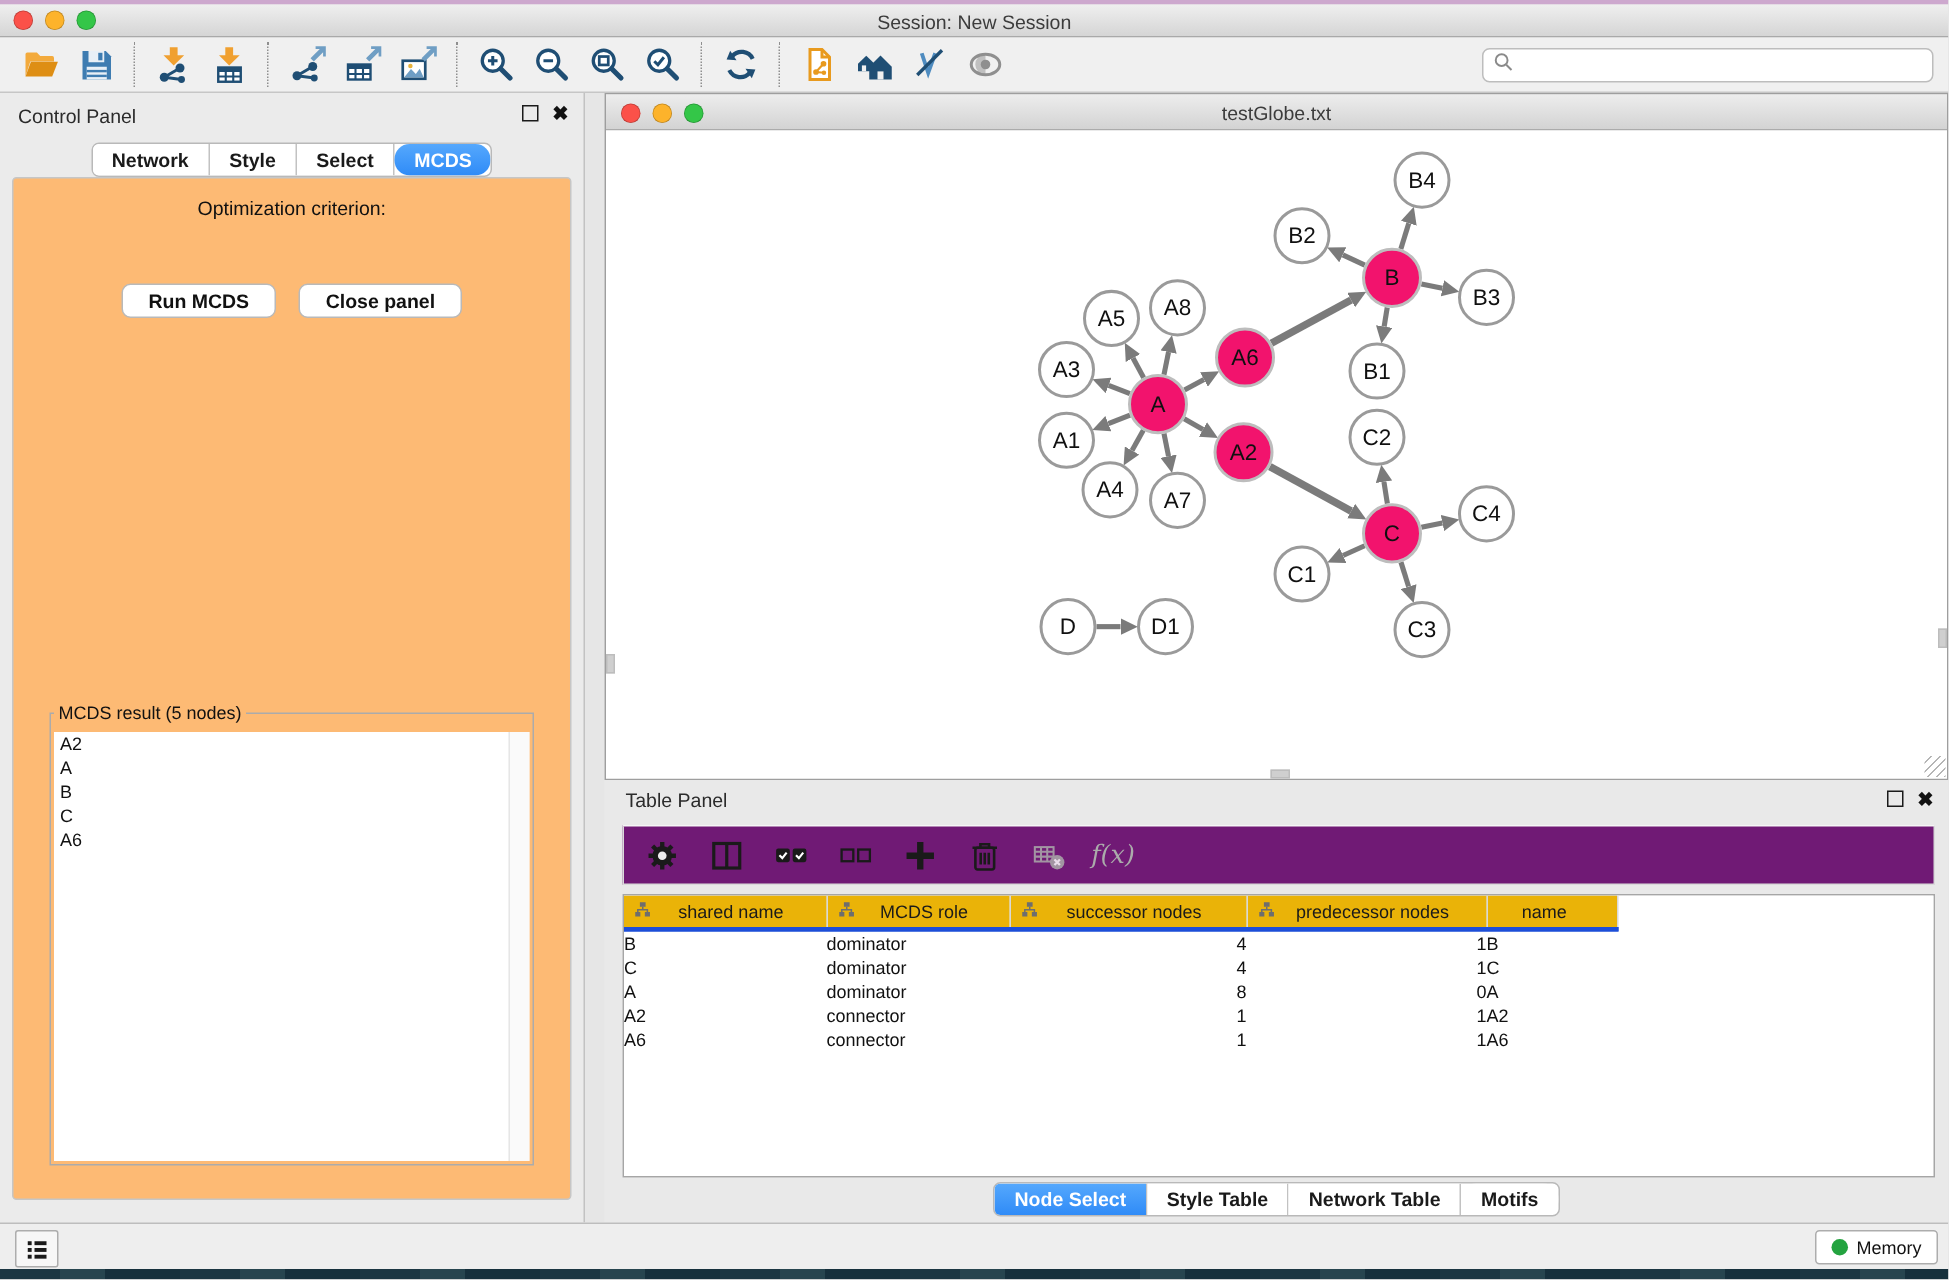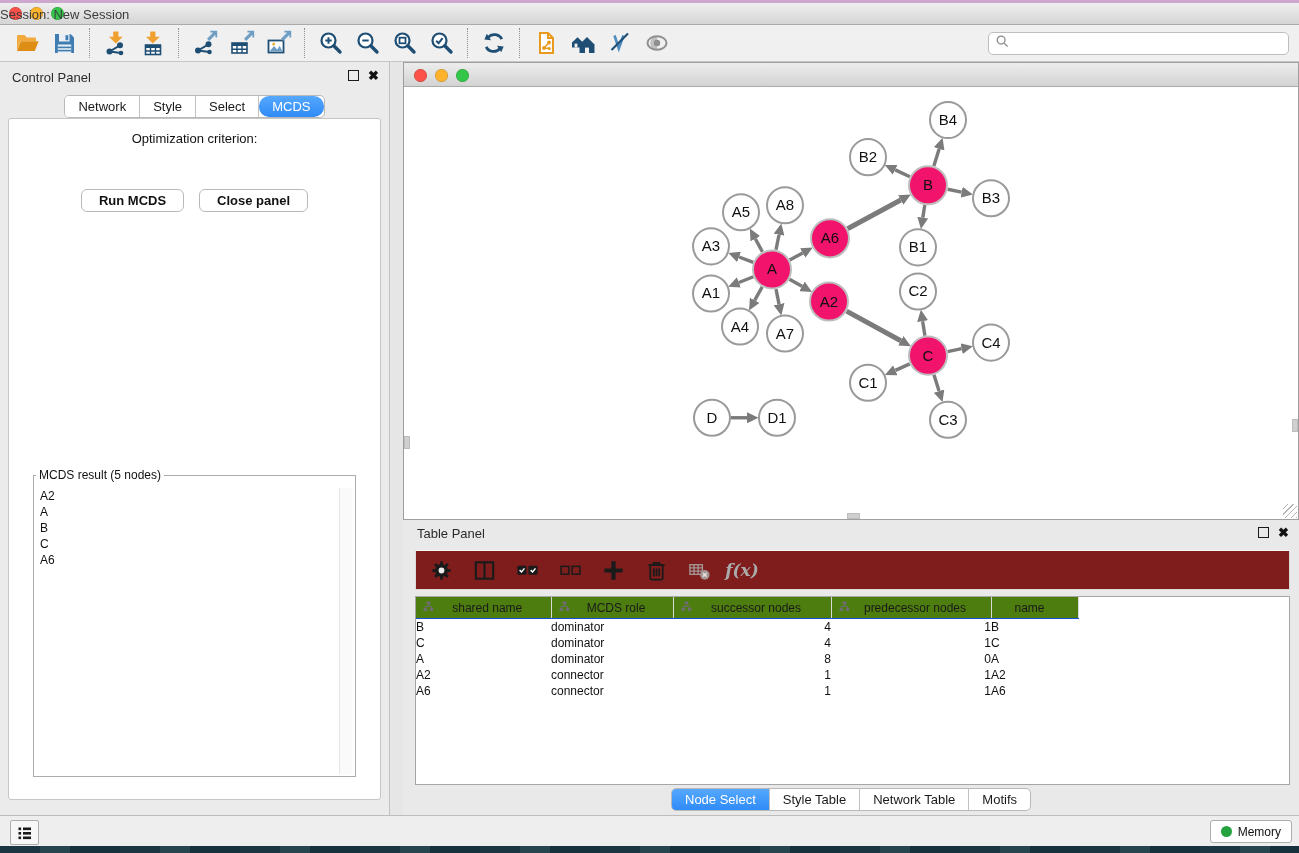--- a/index.html
+++ b/index.html
@@ -4,42 +4,42 @@
 <style>
   html,body{margin:0;padding:0;background:#E6E6E6;}
   body{font-family:"Liberation Sans",sans-serif;font-size:13px;color:#1A1A1A;}
   .app{position:relative;width:1299px;height:853px;overflow:hidden;background:#E6E6E6;}
 
   
   .top-strip{position:absolute;left:0;top:0;width:100%;height:3px;background:#CDA8CE;}
   .titlebar{position:absolute;left:0;top:3px;width:100%;height:22px;background:linear-gradient(#EFEFEF,#D5D5D5);border-bottom:1px solid #A9A9A9;box-sizing:border-box;}
   .lights{position:absolute;left:9px;top:4px;display:flex;gap:8px;}
   .light{width:13px;height:13px;border-radius:50%;box-shadow:inset 0 0 0 .5px rgba(0,0,0,.25);}
-  .titlebar-title{position:absolute;left:0;right:0;top:4px;font-size:13px;color:#3C3C3C;}
+  .titlebar-title{position:absolute;left:0;right:0;top:4px;text-align:center;font-size:13px;color:#3C3C3C;}
 
   .toolbar{position:absolute;left:0;top:25px;width:100%;height:37px;background:#F0F0F0;border-bottom:1px solid #C6C6C6;display:flex;align-items:center;padding-left:8px;box-sizing:border-box;}
   .tbtn{width:37px;height:32px;display:flex;align-items:center;justify-content:center;flex:0 0 auto;}
   .tsep{width:0;height:30px;border-left:1px dotted #8F8F8F;margin:0 7px;flex:0 0 auto;}
   .searchbox{margin-left:auto;margin-right:10px;width:293px;height:21px;background:#FFF;border:1px solid #BDBDBD;border-radius:5px;display:flex;align-items:center;padding-left:6px;gap:4px;}
   .searchbox input{border:none;outline:none;background:transparent;flex:1;font-size:12px;font-family:"Liberation Sans",sans-serif;}
 
   
-  .seg-tabs{display:inline-flex;border:1px solid #B9B9B9;border-radius:5px;overflow:hidden;background:#FFF;height:21px;}
+  .seg-tabs{display:inline-flex;border:1px solid #B9B9B9;border-radius:5px;overflow:hidden;background:#FFF;height:21px;font-weight:bold;}
   .seg-tab{padding:2px 13px;font-size:13px;line-height:17px;background:#FFF;color:#1A1A1A;border-right:1px solid #C2C2C2;cursor:default;white-space:nowrap;}
   .seg-tab:last-child{border-right:none;border-radius:10px;}
   .seg-tab.active{background:linear-gradient(#55A8FD,#2F8BF7);color:#FFF;}
 
   
   .control-panel{position:absolute;left:0;top:62px;width:390px;height:753px;background:#EBEBEB;border-right:1px solid #C2C2C2;box-sizing:border-box;}
   .panel-title{position:absolute;left:12px;top:8px;font-size:13px;color:#2B2B2B;}
   .panel-ctls{position:absolute;right:10px;top:8px;display:flex;gap:9px;align-items:center;}
   .float-ic{width:9px;height:9px;border:1.6px solid #1A1A1A;display:inline-block;}
   .close-ic{font-size:13px;font-weight:bold;color:#111;line-height:11px;}
   .cp-tabs{position:absolute;left:0;top:33px;width:100%;text-align:center;}
-  .cp-content{position:absolute;left:8px;right:8px;top:56px;bottom:15px;background:#ffffff;border:1px solid #C6C6C6;border-radius:3px;}
+  .cp-content{position:absolute;left:8px;right:8px;top:56px;bottom:15px;background:#fdba74;border:1px solid #C6C6C6;border-radius:3px;}
   .opt-label{position:absolute;left:0;right:0;top:12px;text-align:center;font-size:13px;color:#111;}
   .combo{position:absolute;left:35px;right:28px;top:34px;height:24px;background:#FFF;border:1px solid #B5B5B5;border-radius:4px;box-sizing:border-box;}
   .combo-text{position:absolute;left:9px;top:4px;font-size:13px;color:#111;white-space:nowrap;}
   .combo-step{position:absolute;right:1px;top:1px;bottom:1px;width:20px;background:linear-gradient(#5AABFE,#2E86F8);border-radius:3px;display:flex;align-items:center;justify-content:center;}
   .btn-row{position:absolute;left:0;right:0;top:70px;display:flex;justify-content:center;gap:15px;}
   .mac-btn{background:#FFF;border:1px solid #B9B9B9;border-radius:6px;padding:3px 17px;font-size:13px;font-family:"Liberation Sans",sans-serif;color:#111;font-weight:bold;}
   .result-fieldset{position:absolute;left:8px;right:8px;top:333px;bottom:6px;border:1px solid #ABABAB;margin:16px;padding:0;}
   .result-fieldset legend{font-size:12px;color:#111;margin-left:2px;padding:0 3px;}
   .result-list{position:absolute;left:2px;right:2px;top:6px;bottom:2px;background:#FFF;overflow:hidden;}
   .result-item{font-size:12px;line-height:16px;padding-left:4px;color:#111;}
@@ -49,26 +49,26 @@
   .net-window{position:absolute;left:403px;top:62px;width:896px;height:458px;border:1px solid #9E9E9E;box-sizing:border-box;background:#FFF;}
   .net-titlebar{position:absolute;left:0;top:0;width:100%;height:24px;background:linear-gradient(#EDEDED,#D3D3D3);border-bottom:1px solid #ABABAB;box-sizing:border-box;}
   .net-titlebar .lights{top:6px;left:10px;}
   .net-title{position:absolute;left:0;right:0;top:5px;text-align:center;font-size:13px;color:#3C3C3C;}
   .net-canvas{position:absolute;left:0;right:0;top:24px;bottom:0;background:#FFF;}
   .scroll-thumb{position:absolute;background:#CFCFCF;border:1px solid #BDBDBD;box-sizing:border-box;}
   .grip{position:absolute;right:1px;bottom:1px;width:14px;height:14px;background:repeating-linear-gradient(135deg,transparent 0 3px,#B5B5B5 3px 4px);}
 
   
   .table-panel{position:absolute;left:403px;top:520px;width:896px;height:295px;background:#E9E9E9;}
-  .tp-toolbar{position:absolute;left:12px;right:9px;top:30px;height:40px;background:#7f1d1d;border:1px solid #DADADA;border-top-color:#F6F6F6;box-sizing:border-box;display:flex;align-items:center;gap:17px;padding-left:12px;font-weight:bold;}
+  .tp-toolbar{position:absolute;left:12px;right:9px;top:30px;height:40px;background:#701a75;border:1px solid #DADADA;border-top-color:#F6F6F6;box-sizing:border-box;display:flex;align-items:center;gap:17px;padding-left:12px;}
   .tp-ic{width:26px;height:26px;display:flex;align-items:center;justify-content:center;}
   .fx{font-family:"DejaVu Serif",serif;font-style:italic;font-size:17px;color:#ABABAB;}
   .tbl-wrap{position:absolute;left:12px;right:9px;top:76px;bottom:30px;background:#FFF;border:1px solid #A6A6A6;overflow:hidden;}
   table.data{border-collapse:collapse;table-layout:fixed;width:100%;}
-  table.data th{height:21px;background:#4d7c0f;border-bottom:1px solid #1d4ed8;font-weight:normal;font-size:12px;padding:0;}
+  table.data th{height:21px;background:#eab308;border-bottom:3px solid #1d4ed8;font-weight:normal;font-size:12px;padding:0;}
   table.data th + th{border-left:1px solid #D8D8D8;}
   .th-inner{display:flex;align-items:center;height:21px;}
   .th-inner svg{margin-left:7px;flex:0 0 auto;}
   .th-label{flex:1;text-align:center;padding-right:10px;}
   table.data td{height:16px;font-size:12px;padding:0;color:#111;line-height:16px;}
   td.c0{padding-left:10px;}
   td.c1{padding-left:10px;}
   td.c2,td.c3{text-align:right;padding-right:16px;}
   td.c4{padding-left:12px;}
   .tp-tabs{position:absolute;left:0;right:0;bottom:4px;text-align:center;}
@@ -283,20 +283,21 @@
     </div>
   </div>
 
   <div class="net-window">
     <div class="net-titlebar">
       <div class="lights">
         <div class="light" style="background:#FB5149"></div>
         <div class="light" style="background:#FDB32B"></div>
         <div class="light" style="background:#34C648"></div>
       </div>
+      <div class="net-title">testGlobe.txt</div>
     </div>
     <div class="net-canvas">
       <svg id="graph-svg" width="100%" height="100%" viewBox="0 0 894 431" preserveAspectRatio="none">
           <defs>
             <marker id="arrowhead" markerUnits="userSpaceOnUse" markerWidth="12" markerHeight="11" refX="0" refY="5.5" orient="auto">
               <path d="M0 0 L11.5 5.5 L0 11 Z" fill="#7B7B7B"></path>
             </marker>
           </defs>
           <line x1="349.38868096605233" y1="189.3224861772909" x2="334.91697855092156" y2="195.01627073406365" stroke="#7B7B7B" stroke-width="3.4" marker-end="url(#arrowhead)"></line>
           <line x1="385.4396757077096" y1="191.79069513415277" x2="397.9685026530501" y2="198.8244225420632" stroke="#7B7B7B" stroke-width="3.4" marker-end="url(#arrowhead)"></line>

